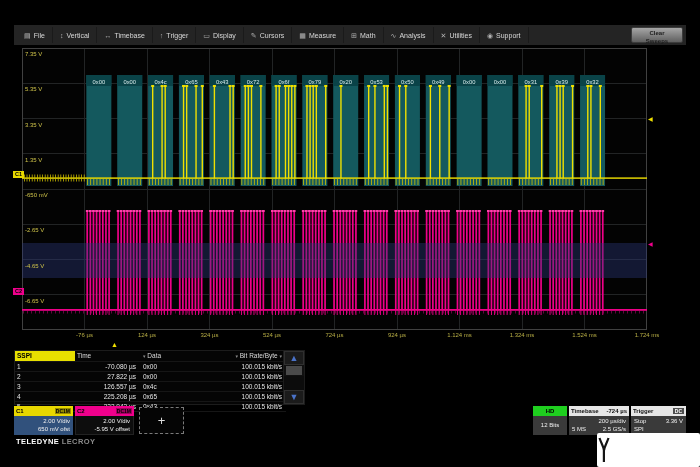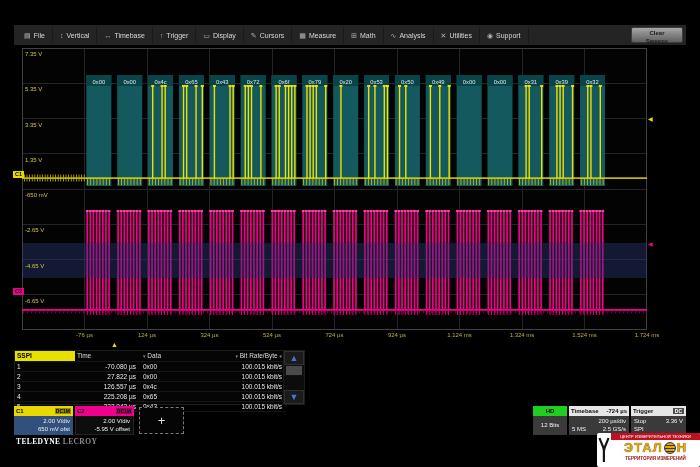--- a/index.html
+++ b/index.html
@@ -66,21 +66,21 @@
   .hd-box{left:533px;width:34px;}
   .hd-box .desc-head{background:#1fcf1f;justify-content:center;}
   .hd-box .desc-body{background:#3a3a3a;text-align:center;line-height:17px;}
   .tb-box{left:569px;width:60px;}
   .tb-box .desc-head,.trg-box .desc-head{background:#e6e6e6;color:#111;}
   .tb-box .desc-body,.trg-box .desc-body{background:#3a3a3a;}
   .trg-box{left:631px;width:55px;}
   .dc-badge{background:#4f4f4f;color:#fff;font-size:5px;padding:0 2px;font-weight:bold;}
   
   .teledyne{position:absolute;left:16px;top:437px;font-size:7.5px;font-weight:bold;
-    color:#fff;letter-spacing:.4px;white-space:nowrap;font-family:Liberation Serif, serif;}
+    color:#fff;letter-spacing:.4px;white-space:nowrap;}
   .teledyne .lecroy{color:#8a8a8a;}
   .etalon{position:absolute;left:597px;top:433px;width:103px;height:34px;background:#fff;
     display:flex;align-items:stretch;border-radius:2px;overflow:hidden;}
   .etalon-fork{width:14px;display:flex;align-items:center;justify-content:center;}
   .etalon-right{flex:1;display:flex;flex-direction:column;align-items:center;}
   .etalon-top{width:100%;background:#c01020;color:#fff;font-size:4px;text-align:center;
     line-height:7px;height:7px;white-space:nowrap;overflow:hidden;}
   .etalon-name{display:flex;align-items:center;color:#e8a800;font-weight:bold;font-size:13px;
     line-height:15px;letter-spacing:1px;text-shadow:0 0 1px #000;}
   .globe{display:inline-block;width:10px;height:10px;border-radius:50%;
@@ -1166,29 +1166,20 @@
 
 <div class="teledyne">
   <span>TELEDYNE</span> <span class="lecroy">LECROY</span>
 </div>
 <div class="etalon">
   <div class="etalon-fork">
     <svg width="12" height="26" viewBox="0 0 12 26">
         <path d="M1.5 1 C3.5 7 5.4 9 5.9 13 L5.9 25 M10.5 1 C8.5 7 6.6 9 6.1 13" stroke="#151515" stroke-width="2.2" fill="none"></path>
       </svg>
   </div>
-  <div class="etalon-right">
-    <div class="etalon-top">ЦЕНТР ИЗМЕРИТЕЛЬНОЙ ТЕХНИКИ</div>
-    <div class="etalon-name">
-      <span>ЭТАЛ</span>
-        <span class="globe"></span>
-        <span>Н</span>
-    </div>
-    <div class="etalon-bottom">ТЕРРИТОРИЯ ИЗМЕРЕНИЙ</div>
-  </div>
 </div>
 
 <div class="tlabel" style="left: 84.5px;">-76 µs</div>
 <div class="tlabel" style="left: 147px;">124 µs</div>
 <div class="tlabel" style="left: 209.5px;">324 µs</div>
 <div class="tlabel" style="left: 272px;">524 µs</div>
 <div class="tlabel" style="left: 334.5px;">724 µs</div>
 <div class="tlabel" style="left: 397px;">924 µs</div>
 <div class="tlabel" style="left: 459.5px;">1.124 ms</div>
 <div class="tlabel" style="left: 522px;">1.324 ms</div>

